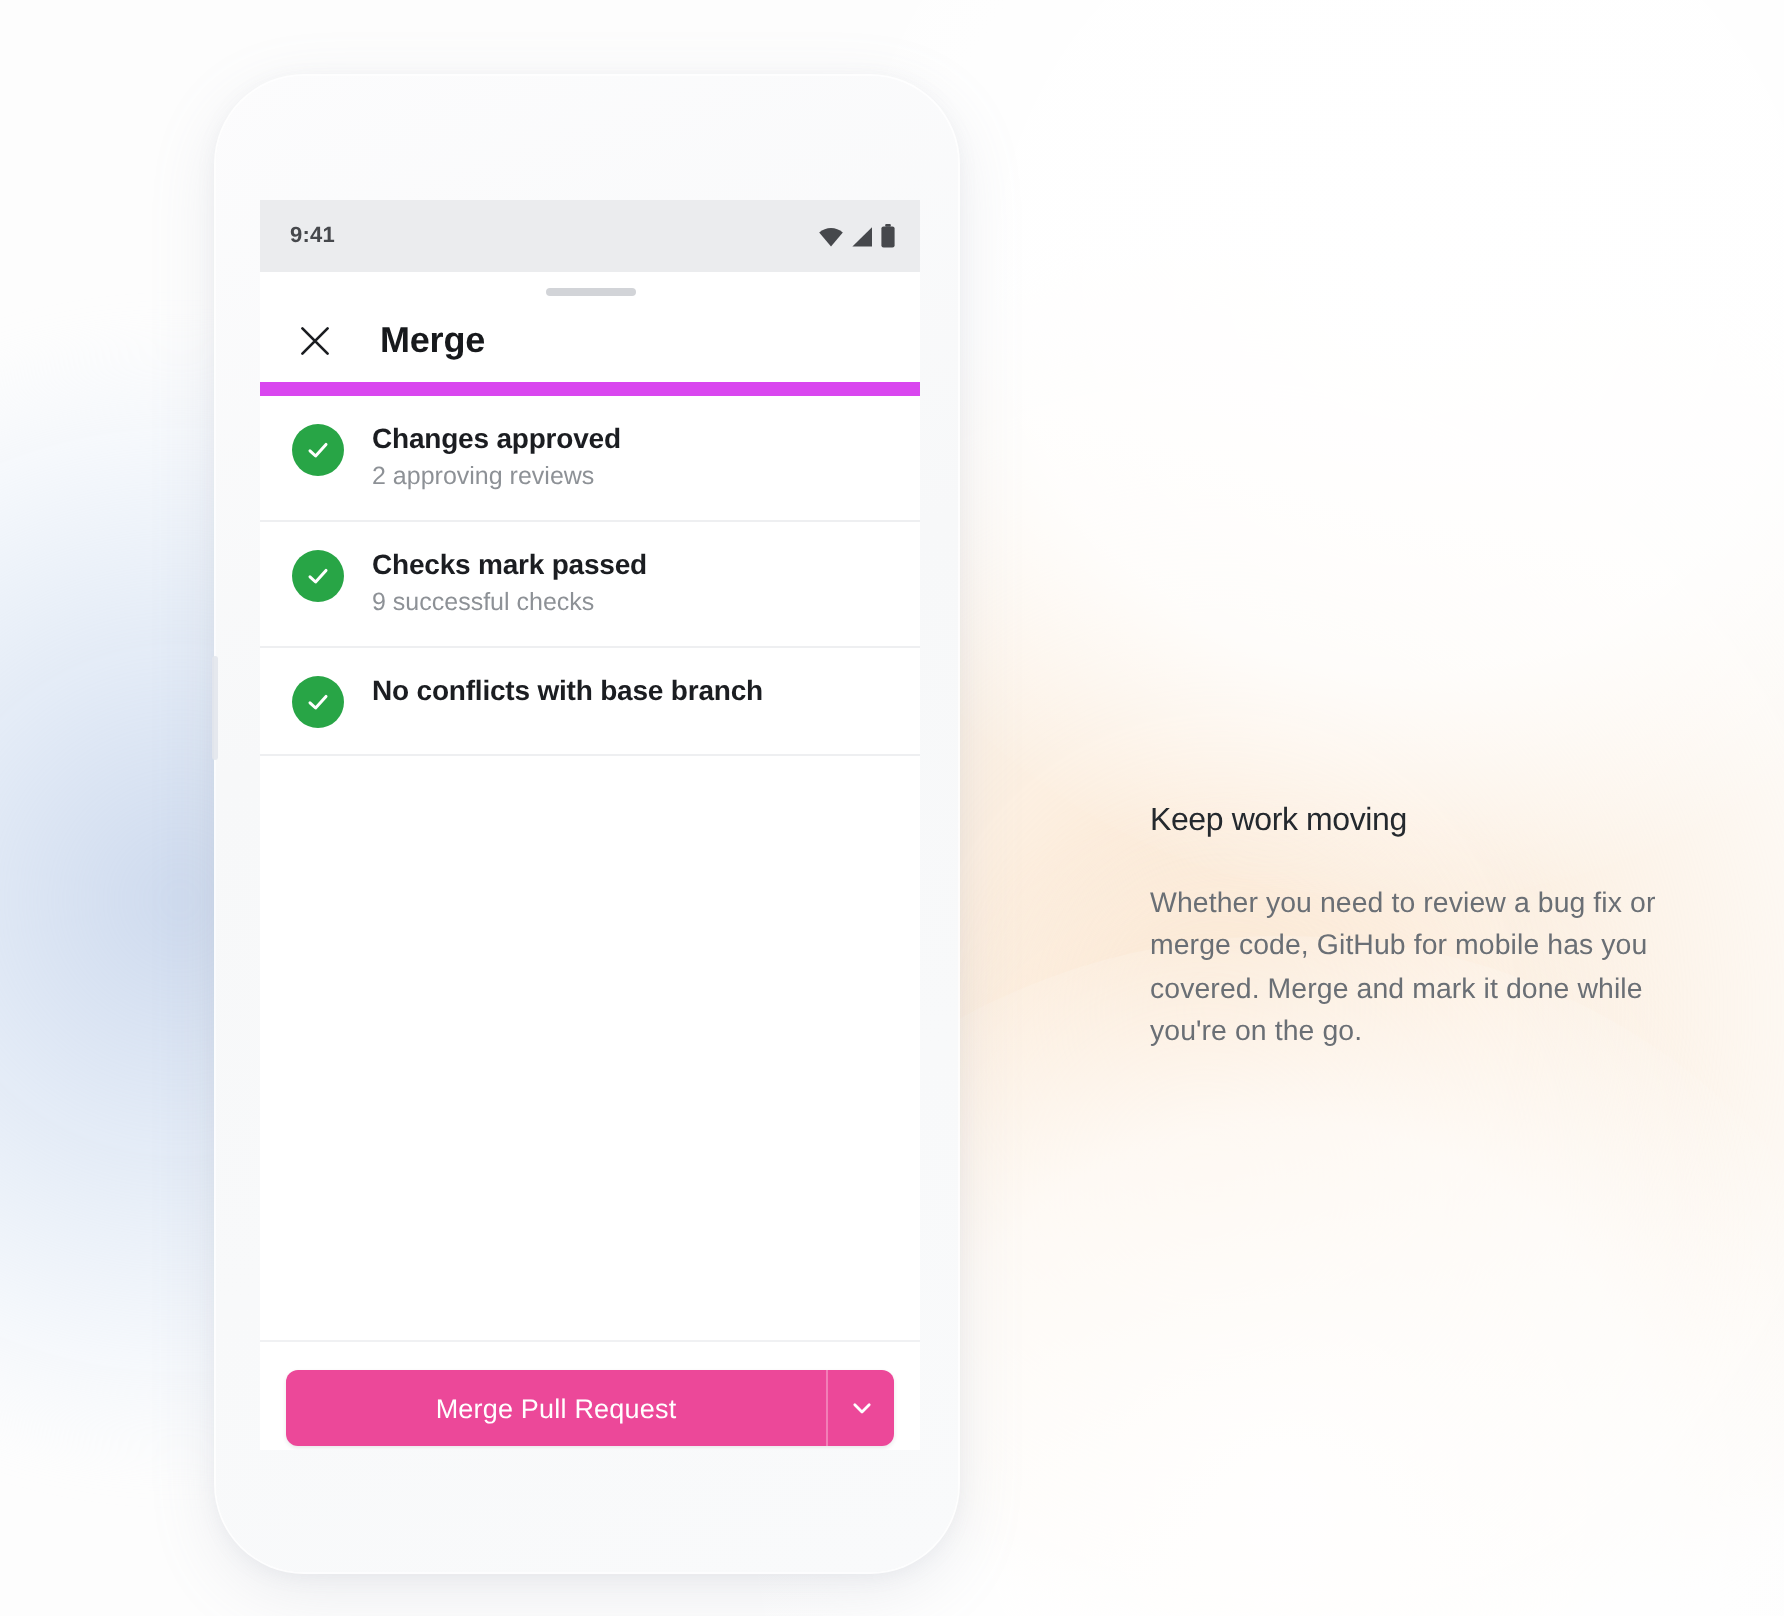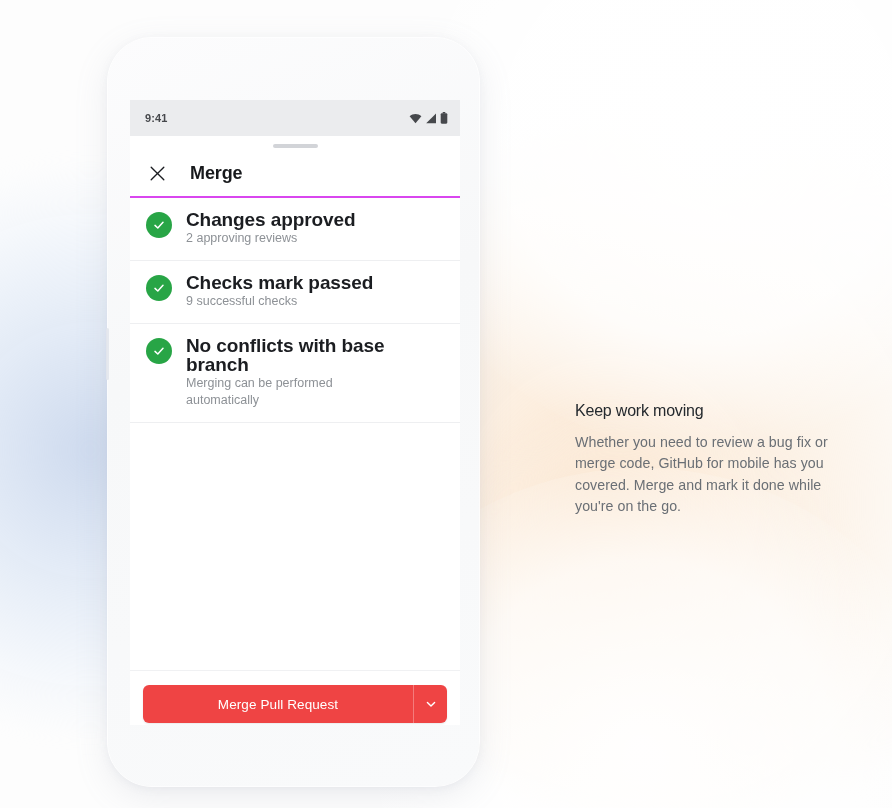--- a/index.html
+++ b/index.html
@@ -167,21 +167,21 @@
     height: 4px;
     border-radius: 3px;
     background: #d2d4d8;
   }
 
   .sheet-header {
     height: 48px;
     display: flex;
     align-items: center;
     padding: 0 0 0 16px;
-    border-bottom: 2px solid #d946ef;
+    border-bottom: 7px solid #d946ef;
   }
   .close-btn {
     width: 22px;
     height: 22px;
     display: flex;
     align-items: center;
     justify-content: center;
     cursor: pointer;
   }
   .sheet-title {
@@ -212,21 +212,21 @@
     display: flex;
     align-items: center;
     justify-content: center;
     margin-top: 2px;
   }
   .check-text {
     margin-left: 14px;
     padding-top: 0px;
   }
   .check-title {
-    font-size: 19px;
+    font-size: 14px;
     font-weight: 700;
     color: #1b1d21;
     line-height: 19px;
     letter-spacing: -0.1px;
   }
   .check-sub {
     font-size: 12.5px;
     color: #8d9196;
     line-height: 17px;
     margin-top: 1px;
@@ -238,21 +238,21 @@
   .sheet-footer {
     border-top: 1px solid #f0f1f3;
     padding: 14px 13px 16px 13px;
     background: #ffffff;
   }
   .merge-btn {
     display: flex;
     height: 38px;
     border-radius: 6px;
     overflow: hidden;
-    background: #ef4444;
+    background: #ec4899;
     box-shadow: 0 1px 2px rgba(27,31,35,0.10);
     cursor: pointer;
     text-align: right;
   }
   .merge-btn-main {
     flex: 1 1 auto;
     display: flex;
     align-items: center;
     justify-content: center;
     color: #ffffff;
@@ -276,21 +276,21 @@
     width: 272px;
   }
   .copy-heading {
     font-size: 16px;
     font-weight: 400;
     color: #24292e;
     line-height: 30px;
     letter-spacing: -0.2px;
   }
   .copy-body {
-    margin-top: 6px;
+    margin-top: 16px;
     font-size: 14.2px;
     line-height: 21.3px;
     color: #6a6f75;
     letter-spacing: 0.05px;
   }
 </style>
 </head>
 <body>
 
 <div class="bg-root">
@@ -364,21 +364,20 @@
         </div>
 
         <div class="check-row">
           <span class="check-badge">
             <svg width="14" height="14" viewBox="0 0 14 14">
               <path d="M3 7.4 L5.8 10 L11 4.2" stroke="#ffffff" stroke-width="1.5" fill="none" stroke-linecap="round" stroke-linejoin="round"></path>
             </svg>
           </span>
           <span class="check-text">
             <div class="check-title">No conflicts with base branch</div>
-            <div class="check-sub">Merging can be performed automatically</div>
           </span>
         </div>
 
       </div>
 
       <div class="sheet-spacer"></div>
 
       <div class="sheet-footer">
         <div class="merge-btn">
           <span class="merge-btn-main">Merge Pull Request</span>

